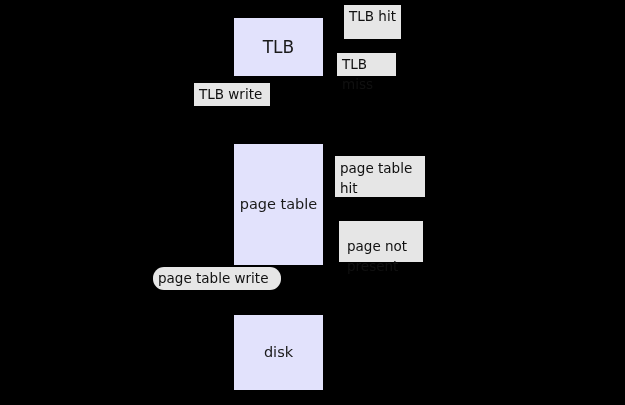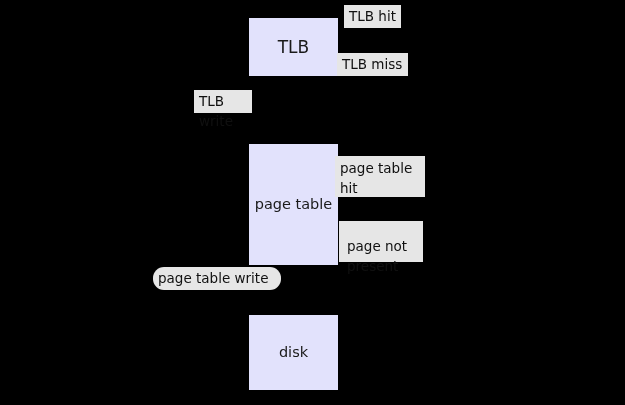--- a/index.html
+++ b/index.html
@@ -22,21 +22,20 @@
   .block {
     position: absolute;
     background: #e2e2fc;
     color: #1a1a1a;
     display: flex;
     align-items: center;
     justify-content: center;
     box-sizing: border-box;
     line-height: 1.1;
     white-space: nowrap;
-    margin-left: 15px;
   }
   .block-label {
     display: block;
   }
 
   #block-tlb {
     left: 234px;
     top: 18px;
     width: 89px;
     height: 58px;
@@ -66,32 +65,32 @@
     line-height: 1.45;
     padding: 2px 5px 3px 5px;
     box-sizing: border-box;
     white-space: pre-line;
   }
 
   #label-tlb-hit {
     left: 344px;
     top: 5px;
     width: 57px;
-    height: 23px;
+    height: 34px;
   }
   #label-tlb-miss {
     left: 337px;
     top: 53px;
-    width: 71px;
+    width: 59px;
     height: 23px;
   }
   #label-tlb-write {
     left: 194px;
-    top: 90px;
-    width: 58px;
+    top: 83px;
+    width: 76px;
     height: 23px;
   }
   #label-page-table-hit {
     left: 335px;
     top: 156px;
     width: 90px;
     height: 41px;
     padding-top: 3px;
   }
   #label-page-not-present {

